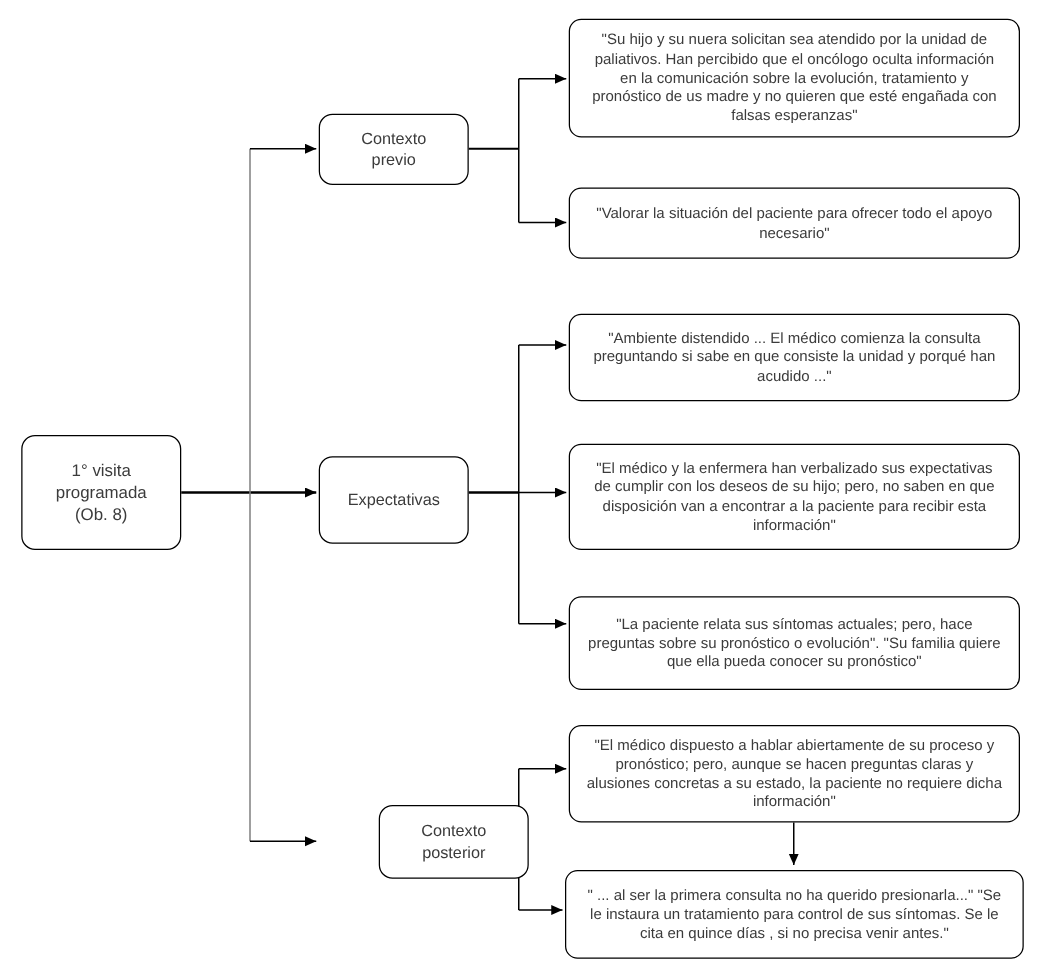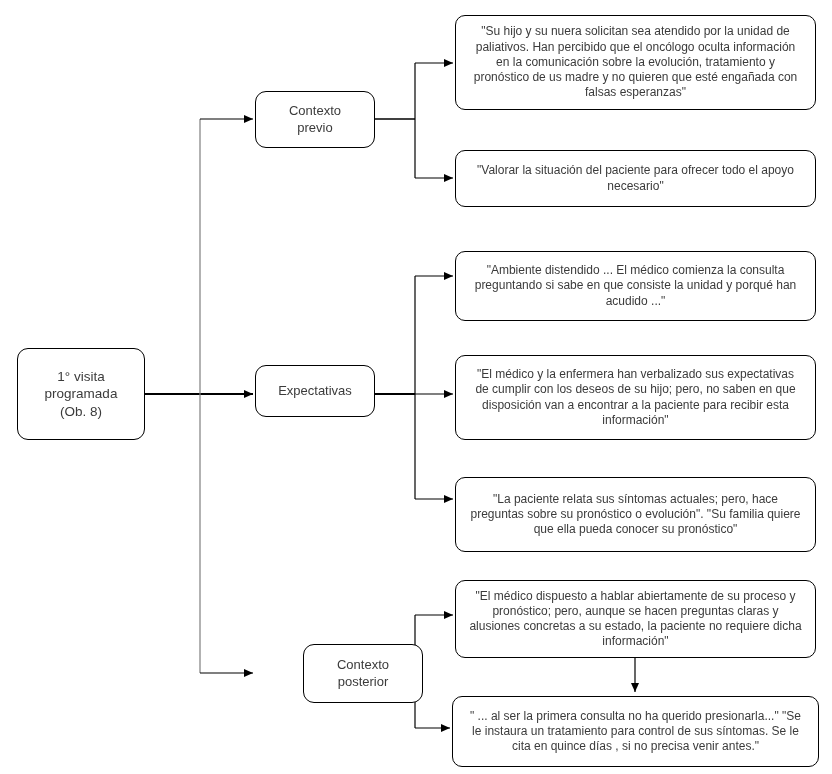--- a/index.html
+++ b/index.html
@@ -38,21 +38,21 @@
   .node-mid  { font-size: 13px;   line-height: 1.3; padding: 4px 16px; }
   .node-quote {
     font-size: 12px;
     line-height: 1.27;
     padding: 5px 13px;
     border-radius: 10px;
   }
   
   #n-root      { left: 17px;  top: 348px; width: 128px; height: 92px; }
   #n-previo    { left: 255px; top: 91px;  width: 120px; height: 57px; }
-  #n-expect    { left: 255px; top: 365px; width: 120px; height: 52px; }
+  #n-expect    { left: 255px; top: 365px; width: 120px; height: 70px; }
   #n-posterior { left: 255px; top: 644px; width: 120px; height: 59px; margin-left: 48px; }
   #n-previo-1    { left: 455px; top: 15px;  width: 361px; height: 95px; }
   #n-previo-2    { left: 455px; top: 150px; width: 361px; height: 57px; }
   #n-expect-1    { left: 455px; top: 251px; width: 361px; height: 70px; }
   #n-expect-2    { left: 455px; top: 355px; width: 361px; height: 85px; }
   #n-expect-3    { left: 455px; top: 477px; width: 361px; height: 75px; }
   #n-posterior-1 { left: 455px; top: 580px; width: 361px; height: 78px; }
   #n-posterior-2 { left: 452px; top: 696px; width: 367px; height: 71px; }
 </style>
 </head>

